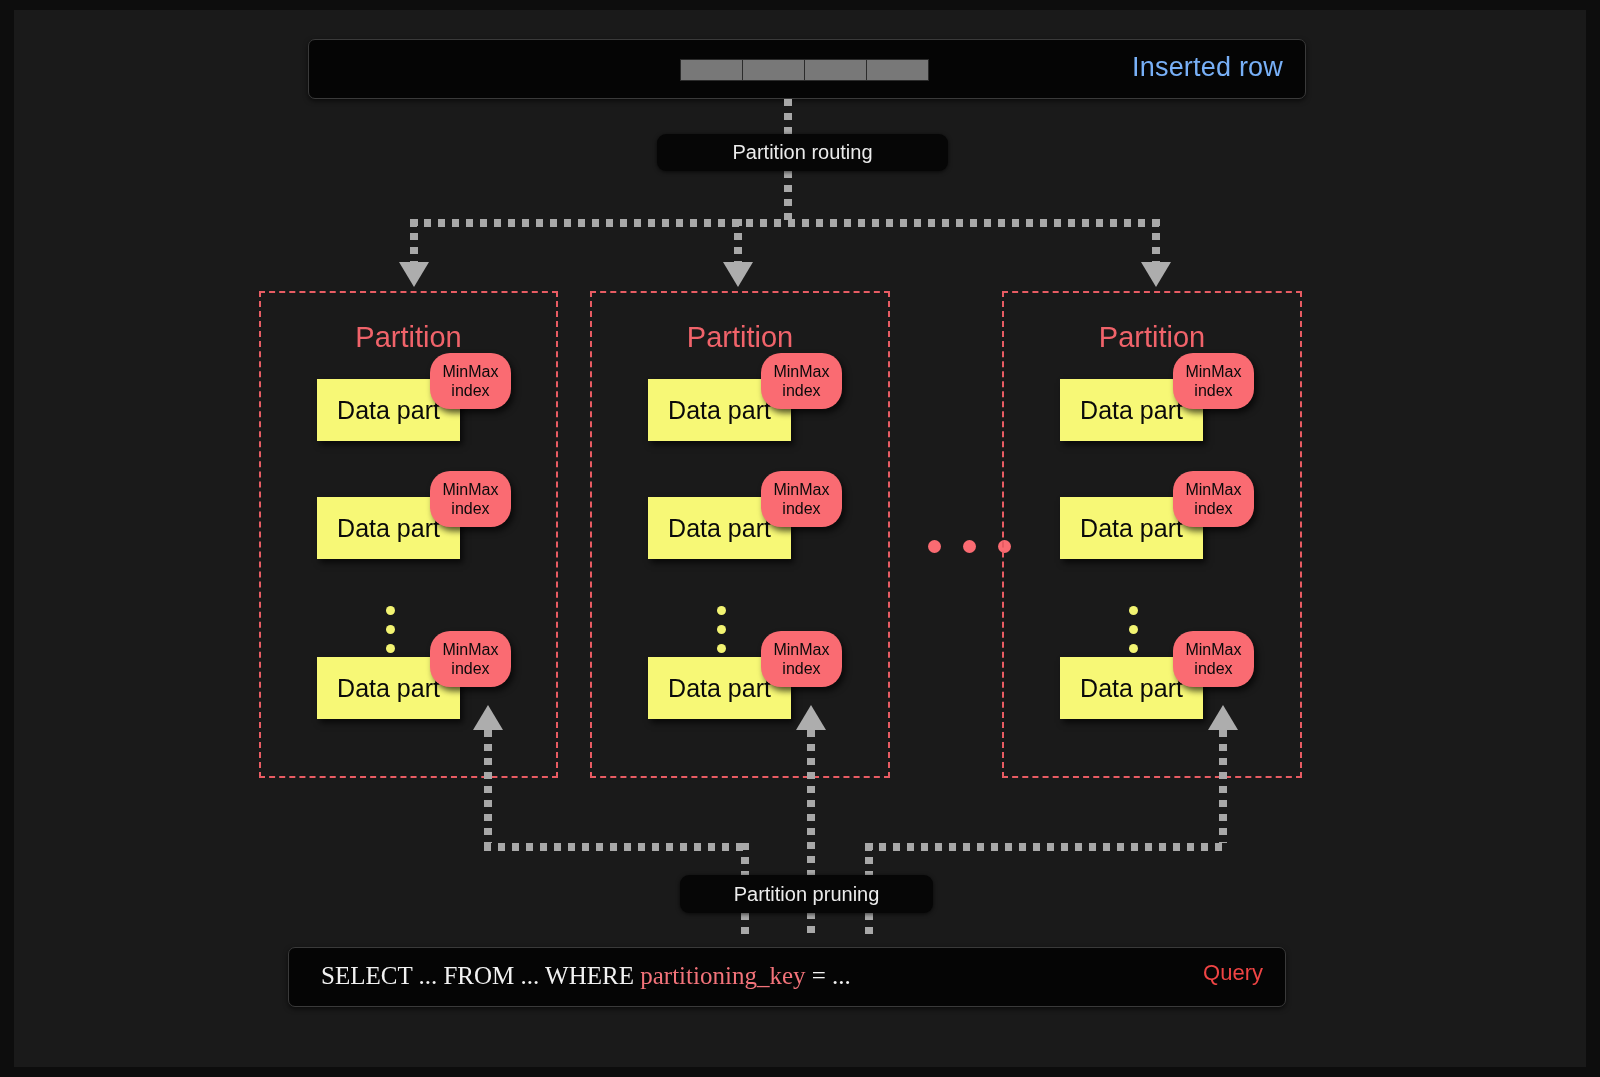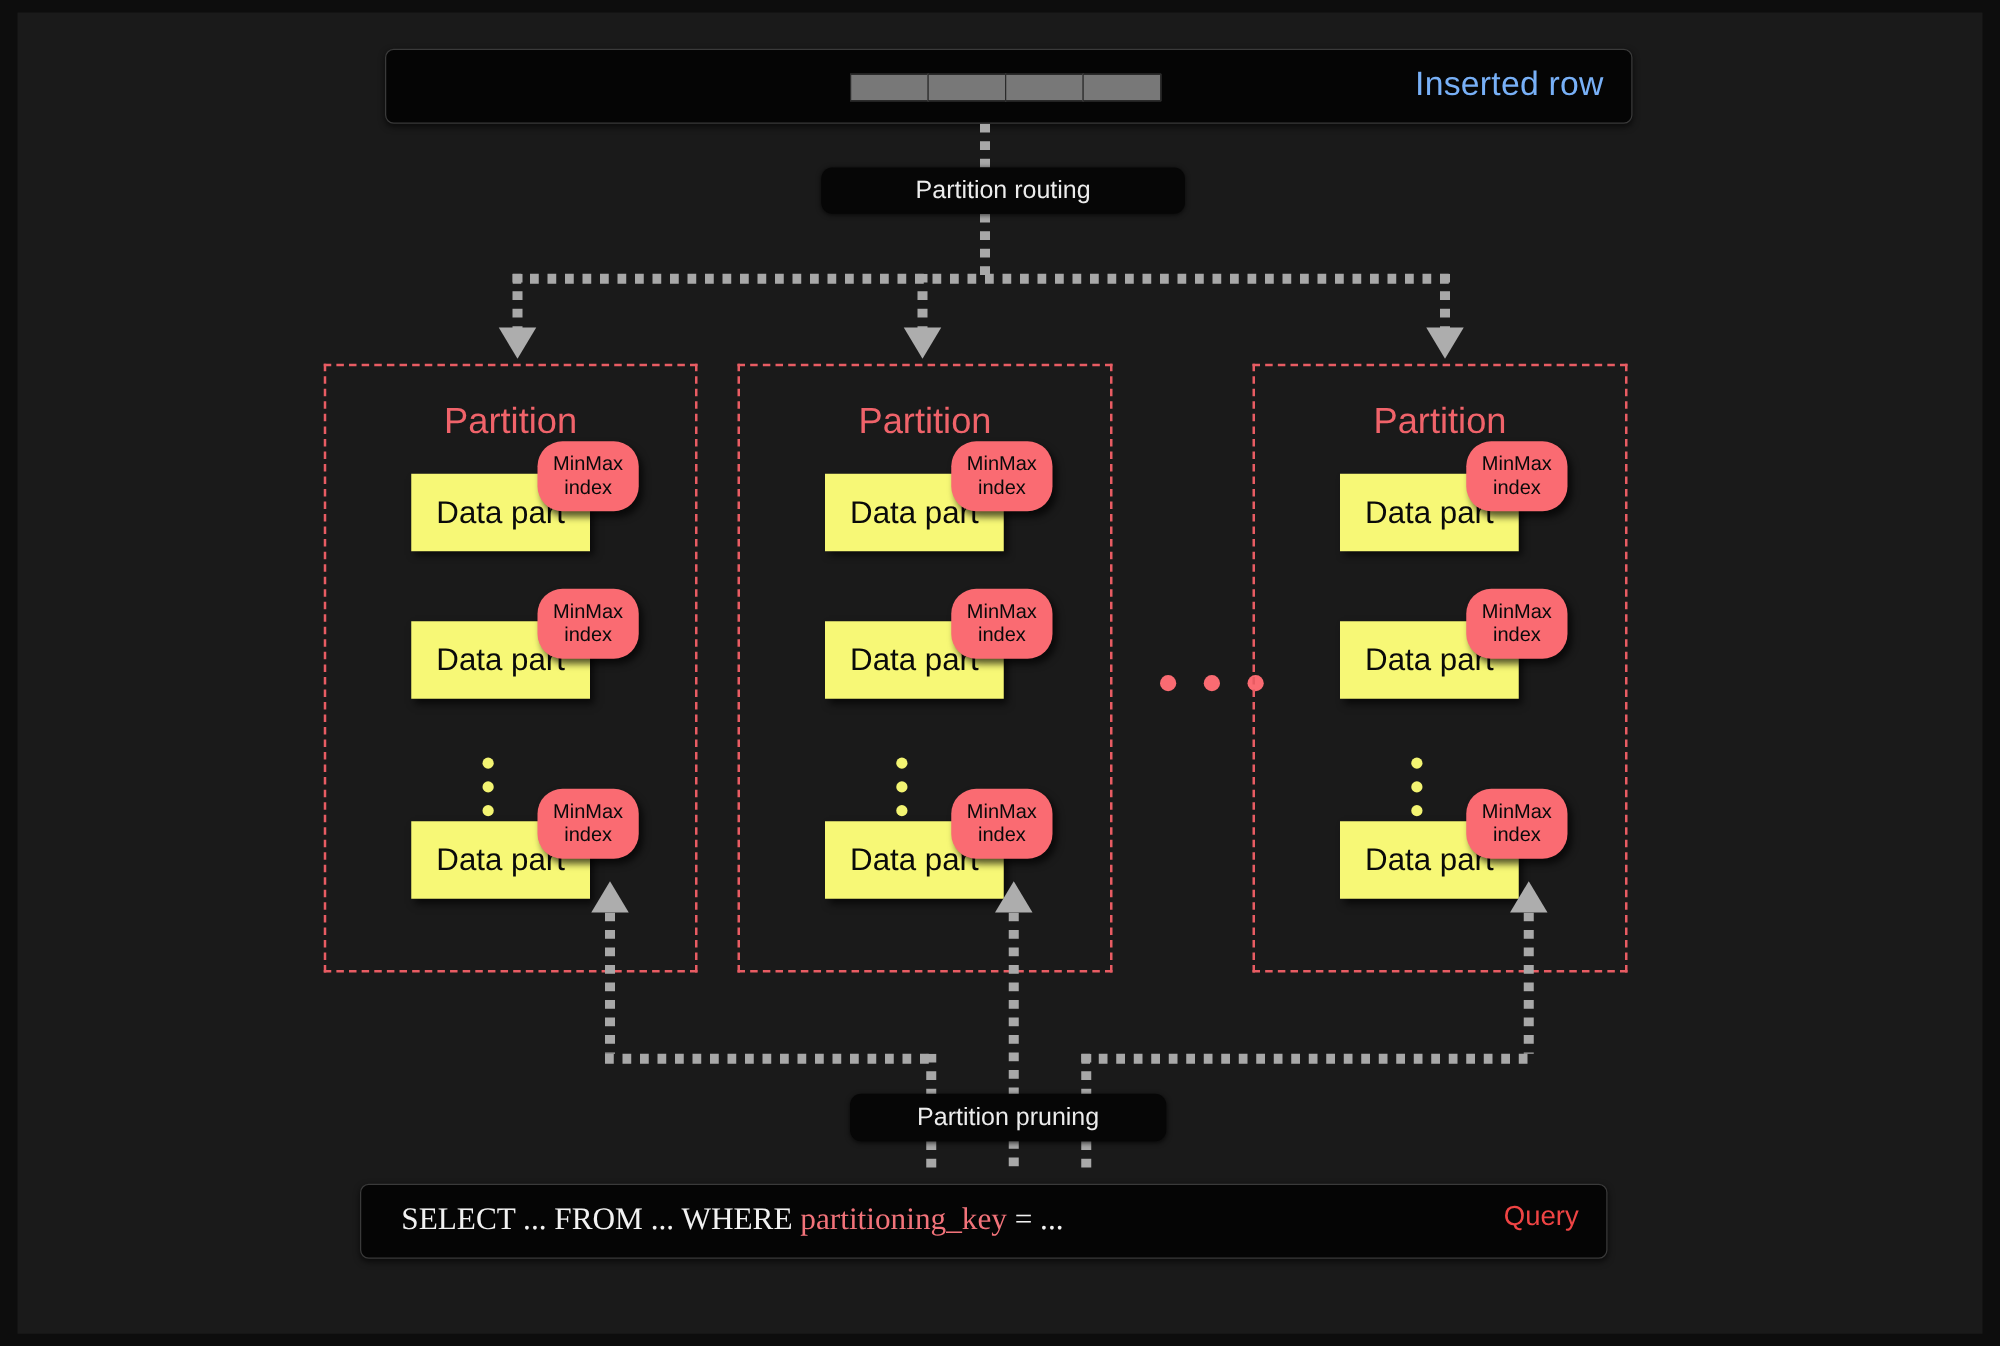--- a/index.html
+++ b/index.html
@@ -72,21 +72,21 @@
   .partition-title {
     position: absolute; top: 28px; left: 0; width: 100%;
     text-align: center;
     color: #f0636a;
     font-size: 29px;
   }
 
   
   .part-group { position: absolute; }
   .data-part {
-    position: absolute; left: 12px; top: 26px;
+    position: absolute; left: 0; top: 26px;
     width: 143px; height: 62px;
     background: #f7f876;
     color: #0a0a0a;
     font-size: 25px;
     display: flex; align-items: center; justify-content: center;
     box-shadow: 3px 4px 6px rgba(0,0,0,.65);
     z-index: 2;
   }
   .minmax {
     position: absolute; left: 113px; top: 0;

